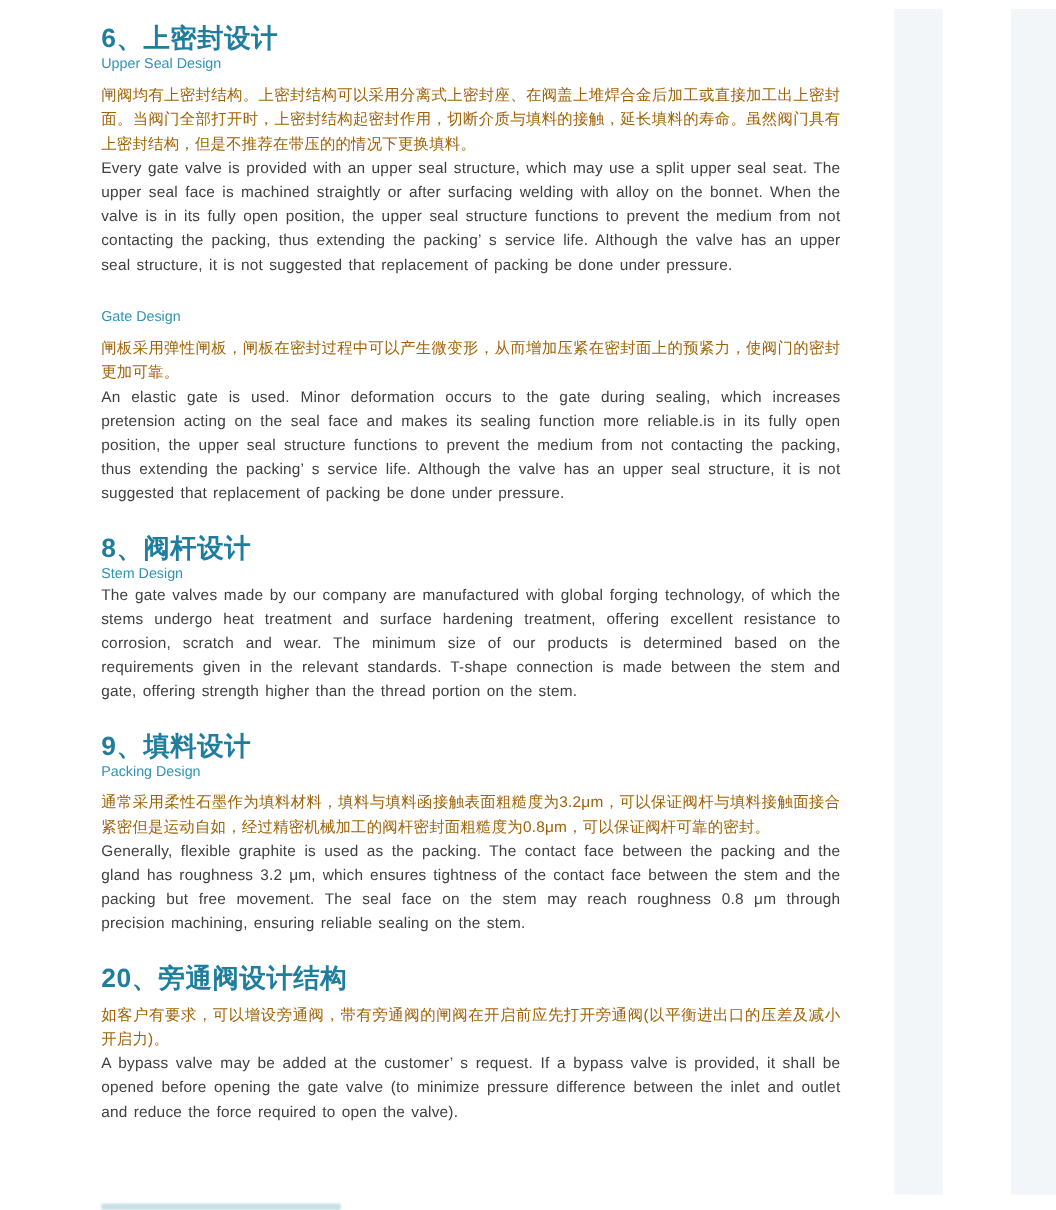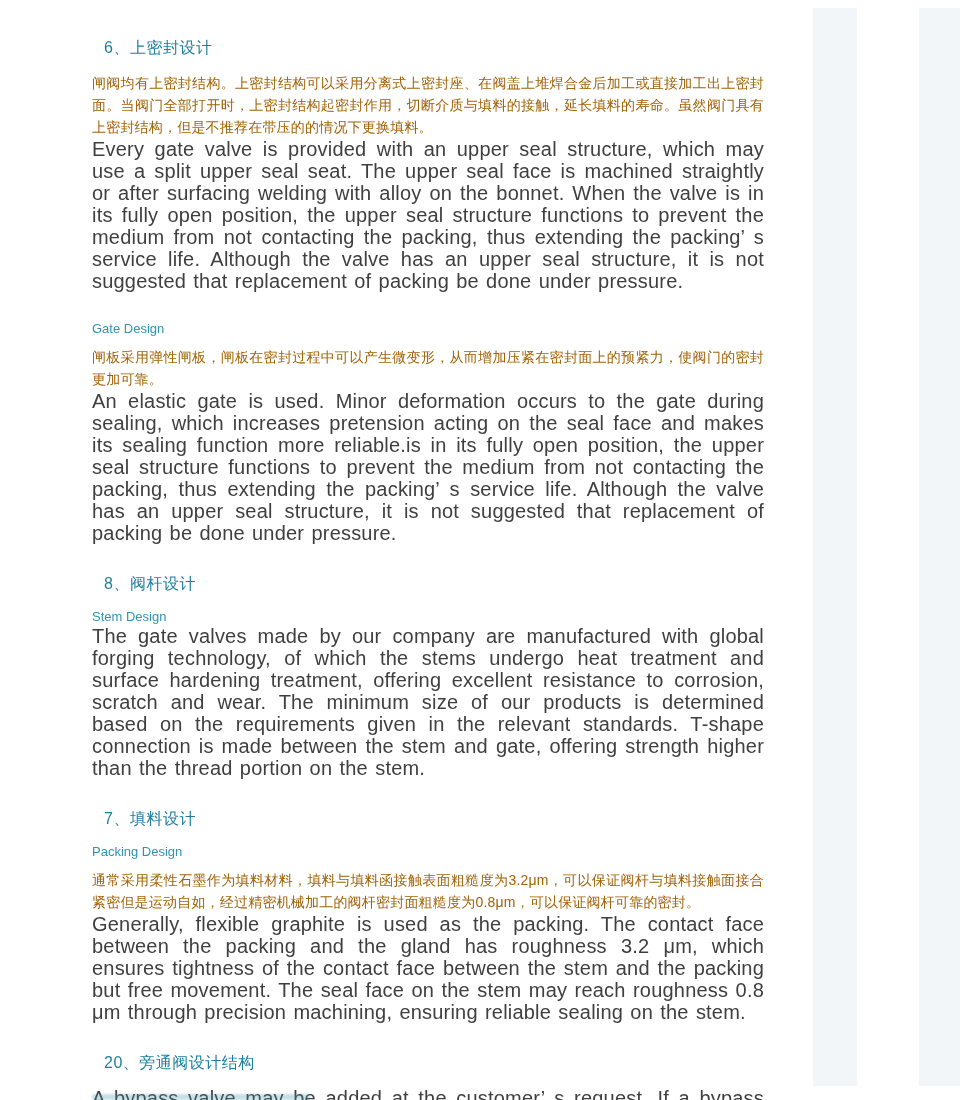--- a/index.html
+++ b/index.html
@@ -17,44 +17,44 @@
   }
   .content {
     position: absolute;
     left: 92px;
     top: 24px;
     width: 672px;
   }
   .sec { margin: 0; }
   .sec + .sec { margin-top: 28px; }
   .h-zh {
-    margin: 12px;
-    font-size: 16px;
+    margin: 0;
+    font-size: 24px;
     line-height: 24px;
-    font-weight: normal;
+    font-weight: bold;
     color: #1f7e9e;
     letter-spacing: 0.5px;
   }
   .h-en {
     margin: 1px 0 0 0;
     font-size: 13px;
     line-height: 17px;
     color: #3093b5;
   }
   .body-zh {
     margin: 9px 0 0 0;
     font-size: 14px;
     line-height: 22px;
     color: #a16207;
     text-align: justify;
     letter-spacing: 0.2px;
   }
   .body-en {
     margin: 0;
-    font-size: 20px;
+    font-size: 14px;
     line-height: 22px;
     color: #3f3f3f;
     text-align: justify;
     letter-spacing: 0.2px;
     word-spacing: 1.5px;
   }
   .margin-strip {
     position: absolute;
     top: 8px;
     height: 1078px;
@@ -75,45 +75,47 @@
 </style>
 </head>
 <body>
 
 <div class="page">
 
   <div class="content">
 
     <section class="sec">
       <h2 class="h-zh">6、上密封设计</h2>
+      <div class="h-en">Upper Seal Design</div>
       <p class="body-zh">闸阀均有上密封结构。上密封结构可以采用分离式上密封座、在阀盖上堆焊合金后加工或直接加工出上密封面。当阀门全部打开时，上密封结构起密封作用，切断介质与填料的接触，延长填料的寿命。虽然阀门具有上密封结构，但是不推荐在带压的的情况下更换填料。</p>
       <p class="body-en">Every gate valve is provided with an upper seal structure, which may use a split upper seal seat. The upper seal face is machined straightly or after surfacing welding with alloy on the bonnet. When the valve is in its fully open position, the upper seal structure functions to prevent the medium from not contacting the packing, thus extending the packing’ s service life. Although the valve has an upper seal structure, it is not suggested that replacement of packing be done under pressure.</p>
     </section>
 
     <section class="sec">
       <div class="h-en">Gate Design</div>
       <p class="body-zh">闸板采用弹性闸板，闸板在密封过程中可以产生微变形，从而增加压紧在密封面上的预紧力，使阀门的密封更加可靠。</p>
       <p class="body-en">An elastic gate is used. Minor deformation occurs to the gate during sealing, which increases pretension acting on the seal face and makes its sealing function more reliable.is in its fully open position, the upper seal structure functions to prevent the medium from not contacting the packing, thus extending the packing’ s service life. Although the valve has an upper seal structure, it is not suggested that replacement of packing be done under pressure.</p>
     </section>
 
     <section class="sec">
       <h2 class="h-zh">8、阀杆设计</h2>
       <div class="h-en">Stem Design</div>
       <p class="body-en">The gate valves made by our company are manufactured with global forging technology, of which the stems undergo heat treatment and surface hardening treatment, offering excellent resistance to corrosion, scratch and wear. The minimum size of our products is determined based on the requirements given in the relevant standards. T-shape connection is made between the stem and gate, offering strength higher than the thread portion on the stem.</p>
     </section>
 
     <section class="sec">
-      <h2 class="h-zh">7、填料设计</h2>
+      <h2 class="h-zh">9、填料设计</h2>
       <div class="h-en">Packing Design</div>
       <p class="body-zh">通常采用柔性石墨作为填料材料，填料与填料函接触表面粗糙度为3.2μm，可以保证阀杆与填料接触面接合紧密但是运动自如，经过精密机械加工的阀杆密封面粗糙度为0.8μm，可以保证阀杆可靠的密封。</p>
       <p class="body-en">Generally, flexible graphite is used as the packing. The contact face between the packing and the gland has roughness 3.2 μm, which ensures tightness of the contact face between the stem and the packing but free movement. The seal face on the stem may reach roughness 0.8 μm through precision machining, ensuring reliable sealing on the stem.</p>
     </section>
 
     <section class="sec">
       <h2 class="h-zh">20、旁通阀设计结构</h2>
+      <p class="body-zh">如客户有要求，可以增设旁通阀，带有旁通阀的闸阀在开启前应先打开旁通阀(以平衡进出口的压差及减小开启力)。</p>
       <p class="body-en">A bypass valve may be added at the customer’ s request. If a bypass valve is provided, it shall be opened before opening the gate valve (to minimize pressure difference between the inlet and outlet and reduce the force required to open the valve).</p>
     </section>
 
   </div>
 
   <div class="margin-strip strip-a"></div>
   <div class="margin-strip strip-b"></div>
 
   <div class="cutoff-fragment"></div>
 

